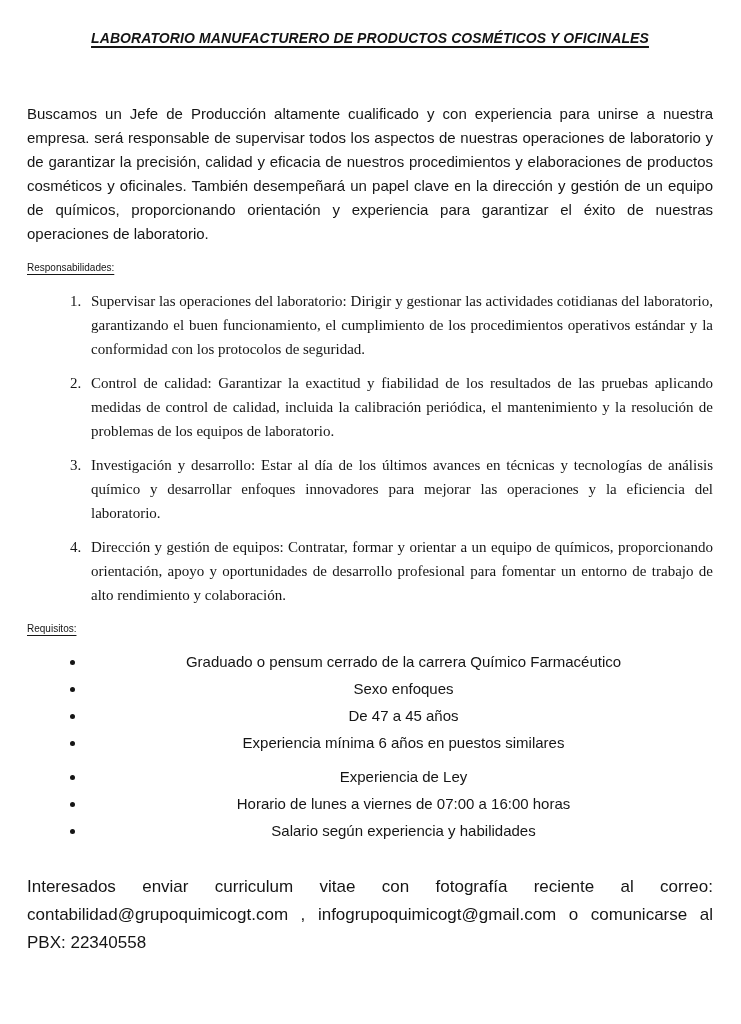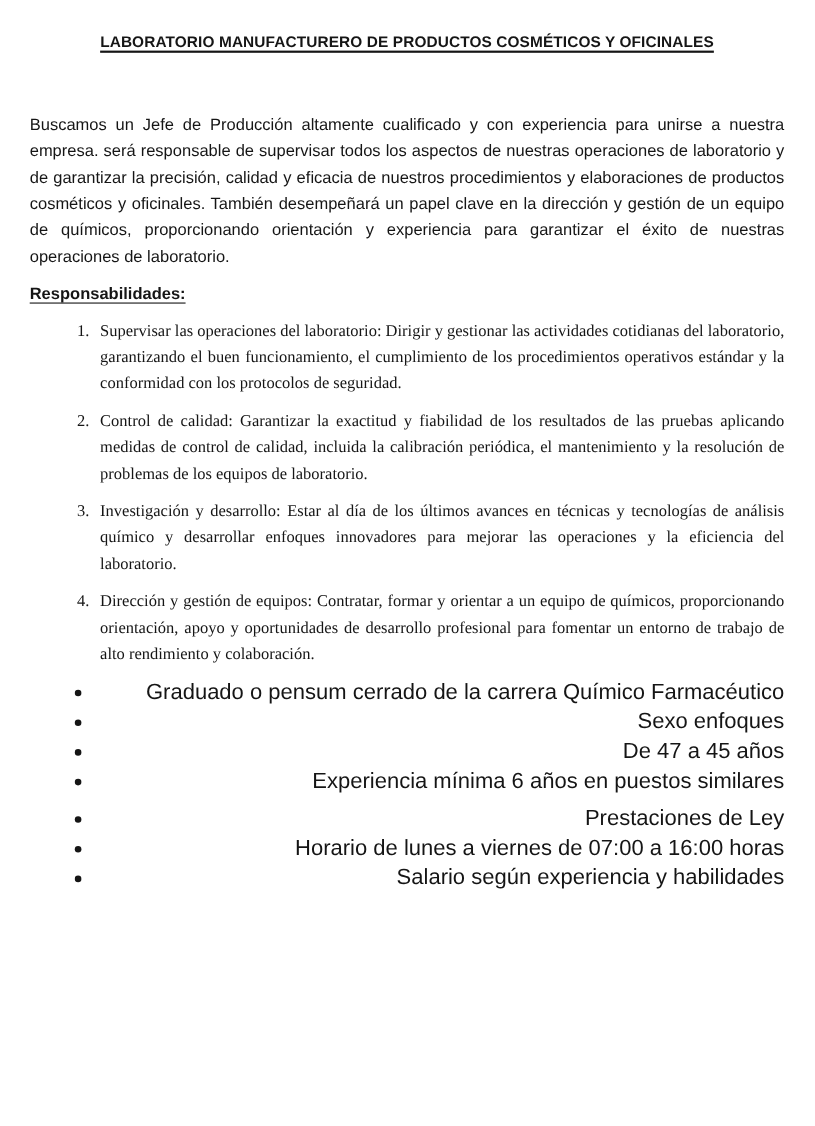--- a/index.html
+++ b/index.html
@@ -24,32 +24,33 @@
     font-size: 14px;
     line-height: 28px;
     margin: 0 0 50px 0;
     letter-spacing: 0.1px;
   }
   .doc-title .title-line {
     display: block;
     text-decoration: underline;
     text-underline-offset: 3px;
     text-decoration-thickness: 1.5px;
+    font-style: italic;
   }
   .para {
     font-size: 15px;
     line-height: 24px;
     text-align: justify;
     margin: 0 0 10px 0;
   }
   .section-heading {
-    font-size: 15px;
+    font-size: 10px;
     line-height: 24px;
     margin: 0 0 9px 0;
-    font-weight: bold;
+    font-weight: normal;
   }
   .section-heading .heading-text {
     text-decoration: underline;
     text-underline-offset: 3px;
     text-decoration-thickness: 1.2px;
   }
   ol.numbered-list {
     margin: 0 0 10px 0;
     padding: 0 0 0 58px;
     list-style: decimal outside;
@@ -61,23 +62,23 @@
     text-align: justify;
     margin: 0 0 10px 0;
     padding-left: 6px;
   }
   ul.bullet-list {
     margin: 0 0 10px 0;
     padding: 0 0 0 59px;
     list-style: disc outside;
   }
   ul.bullet-list > li {
-    font-size: 20px;
+    font-size: 15px;
     line-height: 24px;
-    text-align: right;
+    text-align: center;
     margin: 0 0 3px 0;
     padding-left: 8px;
   }
   .closing {
     font-size: 17px;
     line-height: 28px;
     text-align: justify;
     margin: 30px 0 0 0;
   }
 </style>
@@ -96,29 +97,33 @@
     <span class="heading-text">Responsabilidades:</span>
   </div>
 
   <ol class="numbered-list">
     <li>Supervisar las operaciones del laboratorio: Dirigir y gestionar las actividades cotidianas del laboratorio, garantizando el buen funcionamiento, el cumplimiento de los procedimientos operativos estándar y la conformidad con los protocolos de seguridad.</li>
     <li>Control de calidad: Garantizar la exactitud y fiabilidad de los resultados de las pruebas aplicando medidas de control de calidad, incluida la calibración periódica, el mantenimiento y la resolución de problemas de los equipos de laboratorio.</li>
     <li>Investigación y desarrollo: Estar al día de los últimos avances en técnicas y tecnologías de análisis químico y desarrollar enfoques innovadores para mejorar las operaciones y la eficiencia del laboratorio.</li>
     <li>Dirección y gestión de equipos: Contratar, formar y orientar a un equipo de químicos, proporcionando orientación, apoyo y oportunidades de desarrollo profesional para fomentar un entorno de trabajo de alto rendimiento y colaboración.</li>
   </ol>
 
+  <div class="section-heading">
+    <span class="heading-text">Requisitos:</span>
+  </div>
 
   <ul class="bullet-list">
     <li>Graduado o pensum cerrado de la carrera Químico Farmacéutico</li>
     <li>Sexo enfoques</li>
     <li>De 47 a 45 años</li>
     <li>Experiencia mínima 6 años en puestos similares</li>
   </ul>
 
 
   <ul class="bullet-list">
-    <li>Prestaciones de Ley</li>
+    <li>Experiencia de Ley</li>
     <li>Horario de lunes a viernes de 07:00 a 16:00 horas</li>
     <li>Salario según experiencia y habilidades</li>
   </ul>
 
+  <p class="closing">Interesados enviar curriculum vitae con fotografía reciente al correo: contabilidad@grupoquimicogt.com , infogrupoquimicogt@gmail.com o comunicarse al PBX: 22340558</p>
 
 </div>
 
 </body></html>

